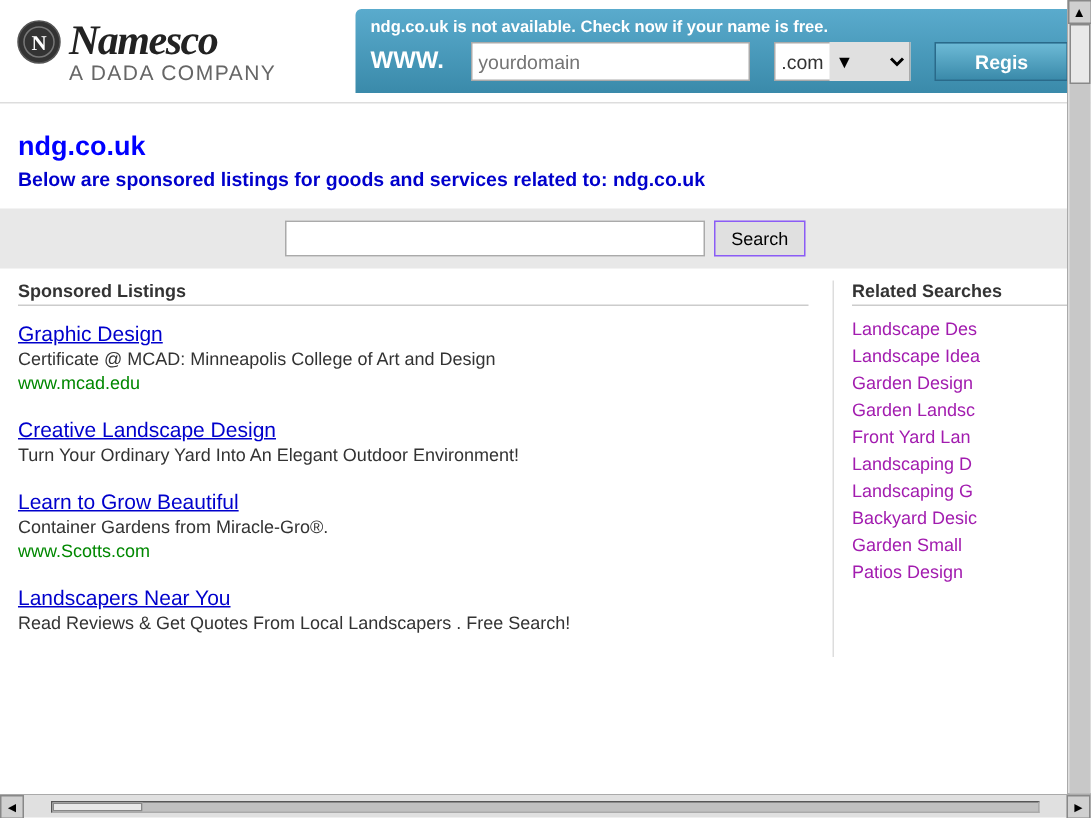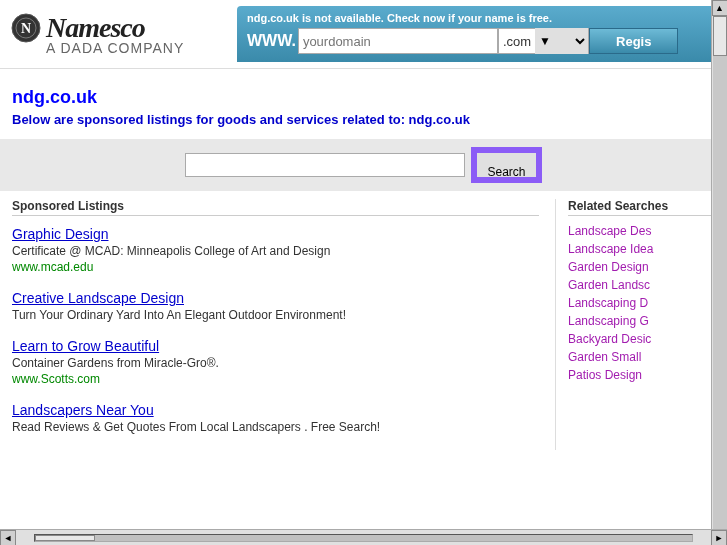--- a/index.html
+++ b/index.html
@@ -44,21 +44,21 @@
       font-size: 11px;
       color: #fff;
       margin-bottom: 4px;
     }
     #domain-bar-notice span {
       font-weight: bold;
     }
     #domain-input-row {
       display: flex;
       align-items: center;
-      gap: 0;
+      gap: 16px;
     }
     #www-label {
       color: #fff;
       font-size: 16px;
       font-weight: bold;
       margin-right: 2px;
     }
     #domain-input {
       width: 200px;
       height: 26px;
@@ -313,21 +313,21 @@
   </div>
 </div>
 
 <div id="page-title-area">
   <div style="font-size:18px;font-weight:bold;color:#00f;padding-top:8px;">ndg.co.uk</div>
   <div style="font-size:13px;color:#00c;font-weight:bold;margin-top:4px;">Below are sponsored listings for goods and services related to: ndg.co.uk</div>
 </div>
 
 <div id="search-bar">
   <input id="search-input" type="text" style="width: 280px; height: 24px; border: 1px solid rgb(170, 170, 170); padding: 2px 4px; font-size: 13px;">
-  <button id="search-button" style="height:24px;padding:12px 10px;background:#e0e0e0;border:6px solid #8b5cf6;font-size:12px;cursor:pointer;">Search</button>
+  <button id="search-button" style="height:24px;padding:0 10px;background:#e0e0e0;border:1px solid #8b5cf6;font-size:12px;cursor:pointer;">Search</button>
 </div>
 
 <div id="main-content">
 
   <div id="sponsored-col">
     <div id="sponsored-header">Sponsored Listings</div>
 
     <div class="listing">
       <a class="listing-title">Graphic Design</a>
       <div class="listing-desc">Certificate @ MCAD: Minneapolis College of Art and Design</div>
@@ -351,20 +351,21 @@
       <div class="listing-url"></div>
     </div>
   </div>
 
   <div id="related-col">
     <div id="related-header">Related Searches</div>
     <a class="related-link">Landscape Des</a>
     <a class="related-link">Landscape Idea</a>
     <a class="related-link">Garden Design</a>
     <a class="related-link">Garden Landsc</a>
+    <a class="related-link">Front Yard Lan</a>
     <a class="related-link">Landscaping D</a>
     <a class="related-link">Landscaping G</a>
     <a class="related-link">Backyard Desic</a>
     <a class="related-link">Garden Small</a>
     <a class="related-link">Patios Design</a>
   </div>
 </div>
 
 <div id="vscroll">
   <div class="vscroll-arrow">▲</div>

